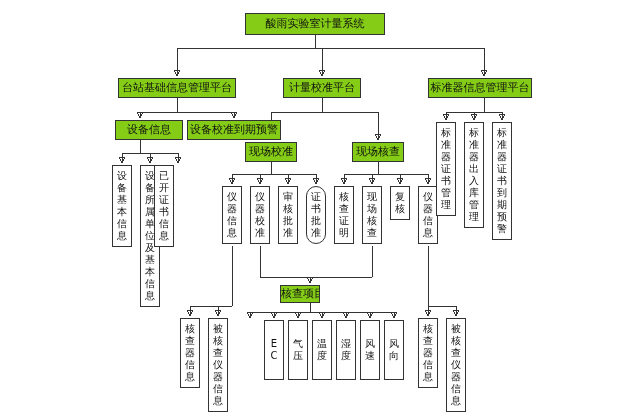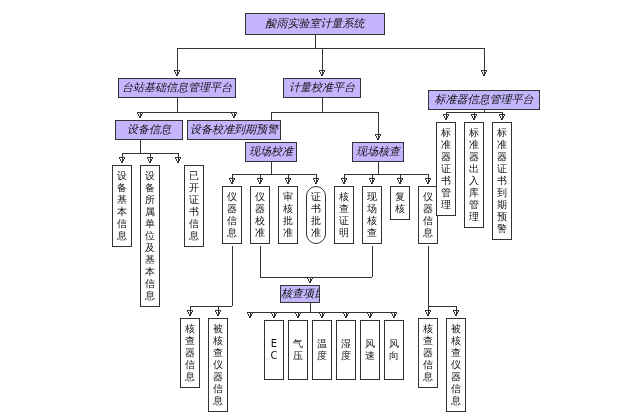--- a/index.html
+++ b/index.html
@@ -11,28 +11,27 @@
     font-family: "DejaVu Sans", "Liberation Sans", sans-serif;
     color: #111111;
     overflow: hidden;
   }
   svg.wires { position: absolute; left: 0; top: 0; width: 630px; height: 420px; }
   svg.wires path, svg.wires line { stroke: #333333; stroke-width: 1; fill: none; shape-rendering: crispEdges; }
   .hbox {
     position: absolute;
     box-sizing: border-box;
     border: 1px solid #333333;
-    background: #c4b5fd;
+    background: #84cc16;
     font-size: 11px;
     line-height: 18px;
     height: 20px;
     text-align: center;
     white-space: nowrap;
     overflow: hidden;
-    font-style: italic;
   }
   .hbox.big { height: 22px; line-height: 20px; }
   .vbox {
     position: absolute;
     box-sizing: border-box;
     width: 20px;
     border: 1px solid #333333;
     background: #ffffff;
     padding: 4px 3px;
     font-size: 10px;
@@ -92,27 +91,27 @@
     <line x1="456" y1="306" x2="456" y2="315" marker-end="url(#arrowhead)"></line>
     <line x1="446" y1="112" x2="446" y2="119" marker-end="url(#arrowhead)"></line>
     <line x1="474" y1="112" x2="474" y2="119" marker-end="url(#arrowhead)"></line>
     <line x1="502" y1="112" x2="502" y2="119" marker-end="url(#arrowhead)"></line>
   </svg>
 
   <div class="hbox big" style="left:245px; top:13px; width:140px;">酸雨实验室计量系统</div>
 
   <div class="hbox" style="left:118px; top:78px; width:118px;">台站基础信息管理平台</div>
   <div class="hbox" style="left:283px; top:78px; width:78px;">计量校准平台</div>
-  <div class="hbox" style="left:428px; top:78px; width:112px;margin-top:12px;">标准器信息管理平台</div>
+  <div class="hbox" style="left:428px; top:78px; width:104px;">标准器信息管理平台</div>
 
   <div class="hbox" style="left:115px; top:120px; width:68px;">设备信息</div>
   <div class="hbox" style="left:187px; top:120px; width:94px;">设备校准到期预警</div>
   <div class="vbox" style="left:112px; top:165px;">设备基本信息</div>
   <div class="vbox" style="left:140px; top:165px;">设备所属单位及基本信息</div>
-  <div class="vbox" style="left:184px; top:165px;">已开证书信息</div>
+  <div class="vbox" style="left:154px; top:165px;">已开证书信息</div>
 
   <div class="hbox" style="left:245px; top:142px; width:52px;">现场校准</div>
   <div class="hbox" style="left:352px; top:142px; width:52px;">现场核查</div>
 
   <div class="vbox" style="left:222px; top:186px;">仪器信息</div>
   <div class="vbox" style="left:250px; top:186px;">仪器校准</div>
   <div class="vbox" style="left:278px; top:186px;">审核批准</div>
   <div class="vbox" style="left:306px; top:186px;border-radius:10px;">证书批准</div>
 
   <div class="vbox" style="left:334px; top:186px;">核查证明</div>

